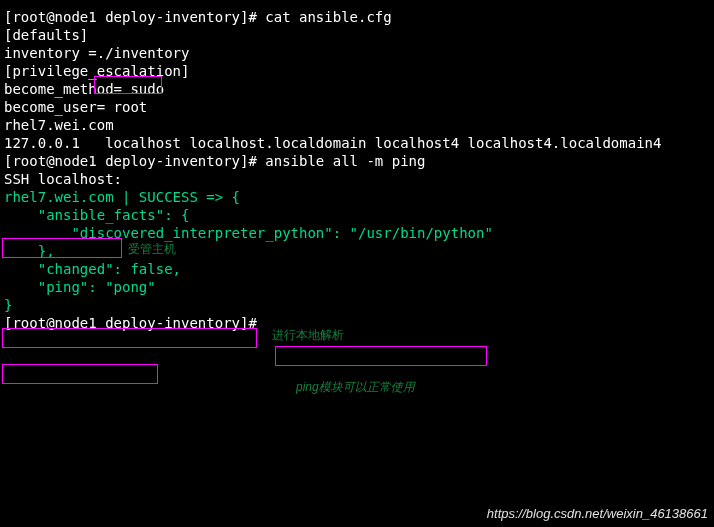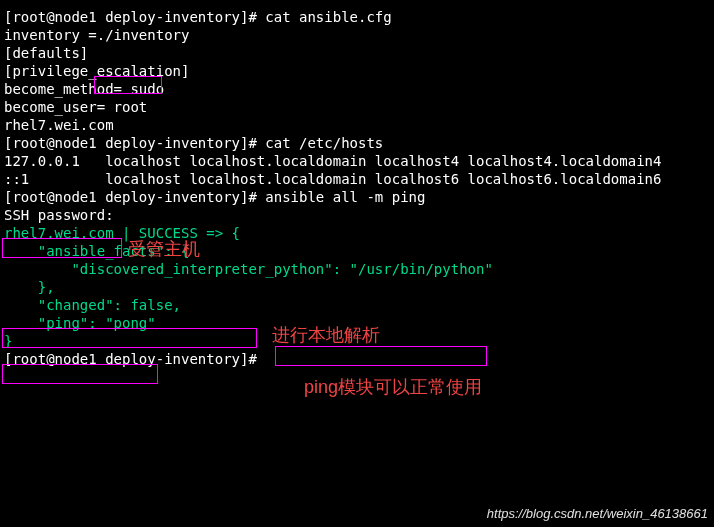--- a/index.html
+++ b/index.html
@@ -16,68 +16,66 @@
     padding: 8px 4px;
   }
   .line { white-space: pre; }
   .ann {
     position: absolute;
     border: 1px solid #ff00ff;
     pointer-events: none;
   }
   .ann-label {
     position: absolute;
-    color: #ef4444;
+    color: #15803d;
     font-family: "Microsoft YaHei", sans-serif;
-    font-size: 18px;
+    font-size: 12px;
     pointer-events: none;
   }
   .watermark {
     position: absolute;
     right: 6px;
     bottom: 4px;
     color: #e0e0e0;
     font-family: sans-serif;
     font-size: 13px;
     font-style: italic;
   }
   .green { color: #00d98c; }
 </style>
 </head>
 <body>
 
 <div>
 <div class="line">[root@node1 deploy-inventory]# cat ansible.cfg</div>
+<div class="line">[defaults]</div>
 <div class="line">inventory =./inventory</div>
-<div class="line">[defaults]</div>
 <div class="line"></div>
 <div class="line">[privilege_escalation]</div>
 <div class="line">become_method= sudo</div>
 <div class="line">become_user= root</div>
 <div class="line"></div>
 <div class="line">rhel7.wei.com</div>
 <div class="line"></div>
-<div class="line">[root@node1 deploy-inventory]# cat /etc/hosts</div>
 <div class="line">127.0.0.1   localhost localhost.localdomain localhost4 localhost4.localdomain4</div>
-<div class="line">::1         localhost localhost.localdomain localhost6 localhost6.localdomain6</div>
 <div class="line">[root@node1 deploy-inventory]# ansible all -m ping</div>
-<div class="line">SSH password:</div>
+<div class="line">SSH localhost:</div>
 <div class="line green">rhel7.wei.com | SUCCESS =&gt; {</div>
 <div class="line green">    "ansible_facts": {</div>
 <div class="line green">        "discovered_interpreter_python": "/usr/bin/python"</div>
 <div class="line green">    },</div>
 <div class="line green">    "changed": false,</div>
 <div class="line green">    "ping": "pong"</div>
 <div class="line green">}</div>
 <div class="line">[root@node1 deploy-inventory]# </div>
 </div>
 
 <div class="ann" style="left:94px; top:76px; width:68px; height:18px;"></div>
 <div class="ann" style="left:2px; top:238px; width:120px; height:20px;"></div>
 <div class="ann" style="left:2px; top:328px; width:255px; height:20px;"></div>
 <div class="ann" style="left:275px; top:346px; width:212px; height:20px;"></div>
 <div class="ann" style="left:2px; top:364px; width:156px; height:20px;"></div>
 
 <div class="ann-label" style="left:128px; top:240px;">受管主机</div>
 <div class="ann-label" style="left:272px; top:326px;">进行本地解析</div>
-<div class="ann-label" style="left:304px; top:378px;">ping模块可以正常使用</div>
+<div class="ann-label" style="left:296px; top:378px;font-style:italic;">ping模块可以正常使用</div>
 
 <div class="watermark">https://blog.csdn.net/weixin_46138661</div>
 
 </body></html>

